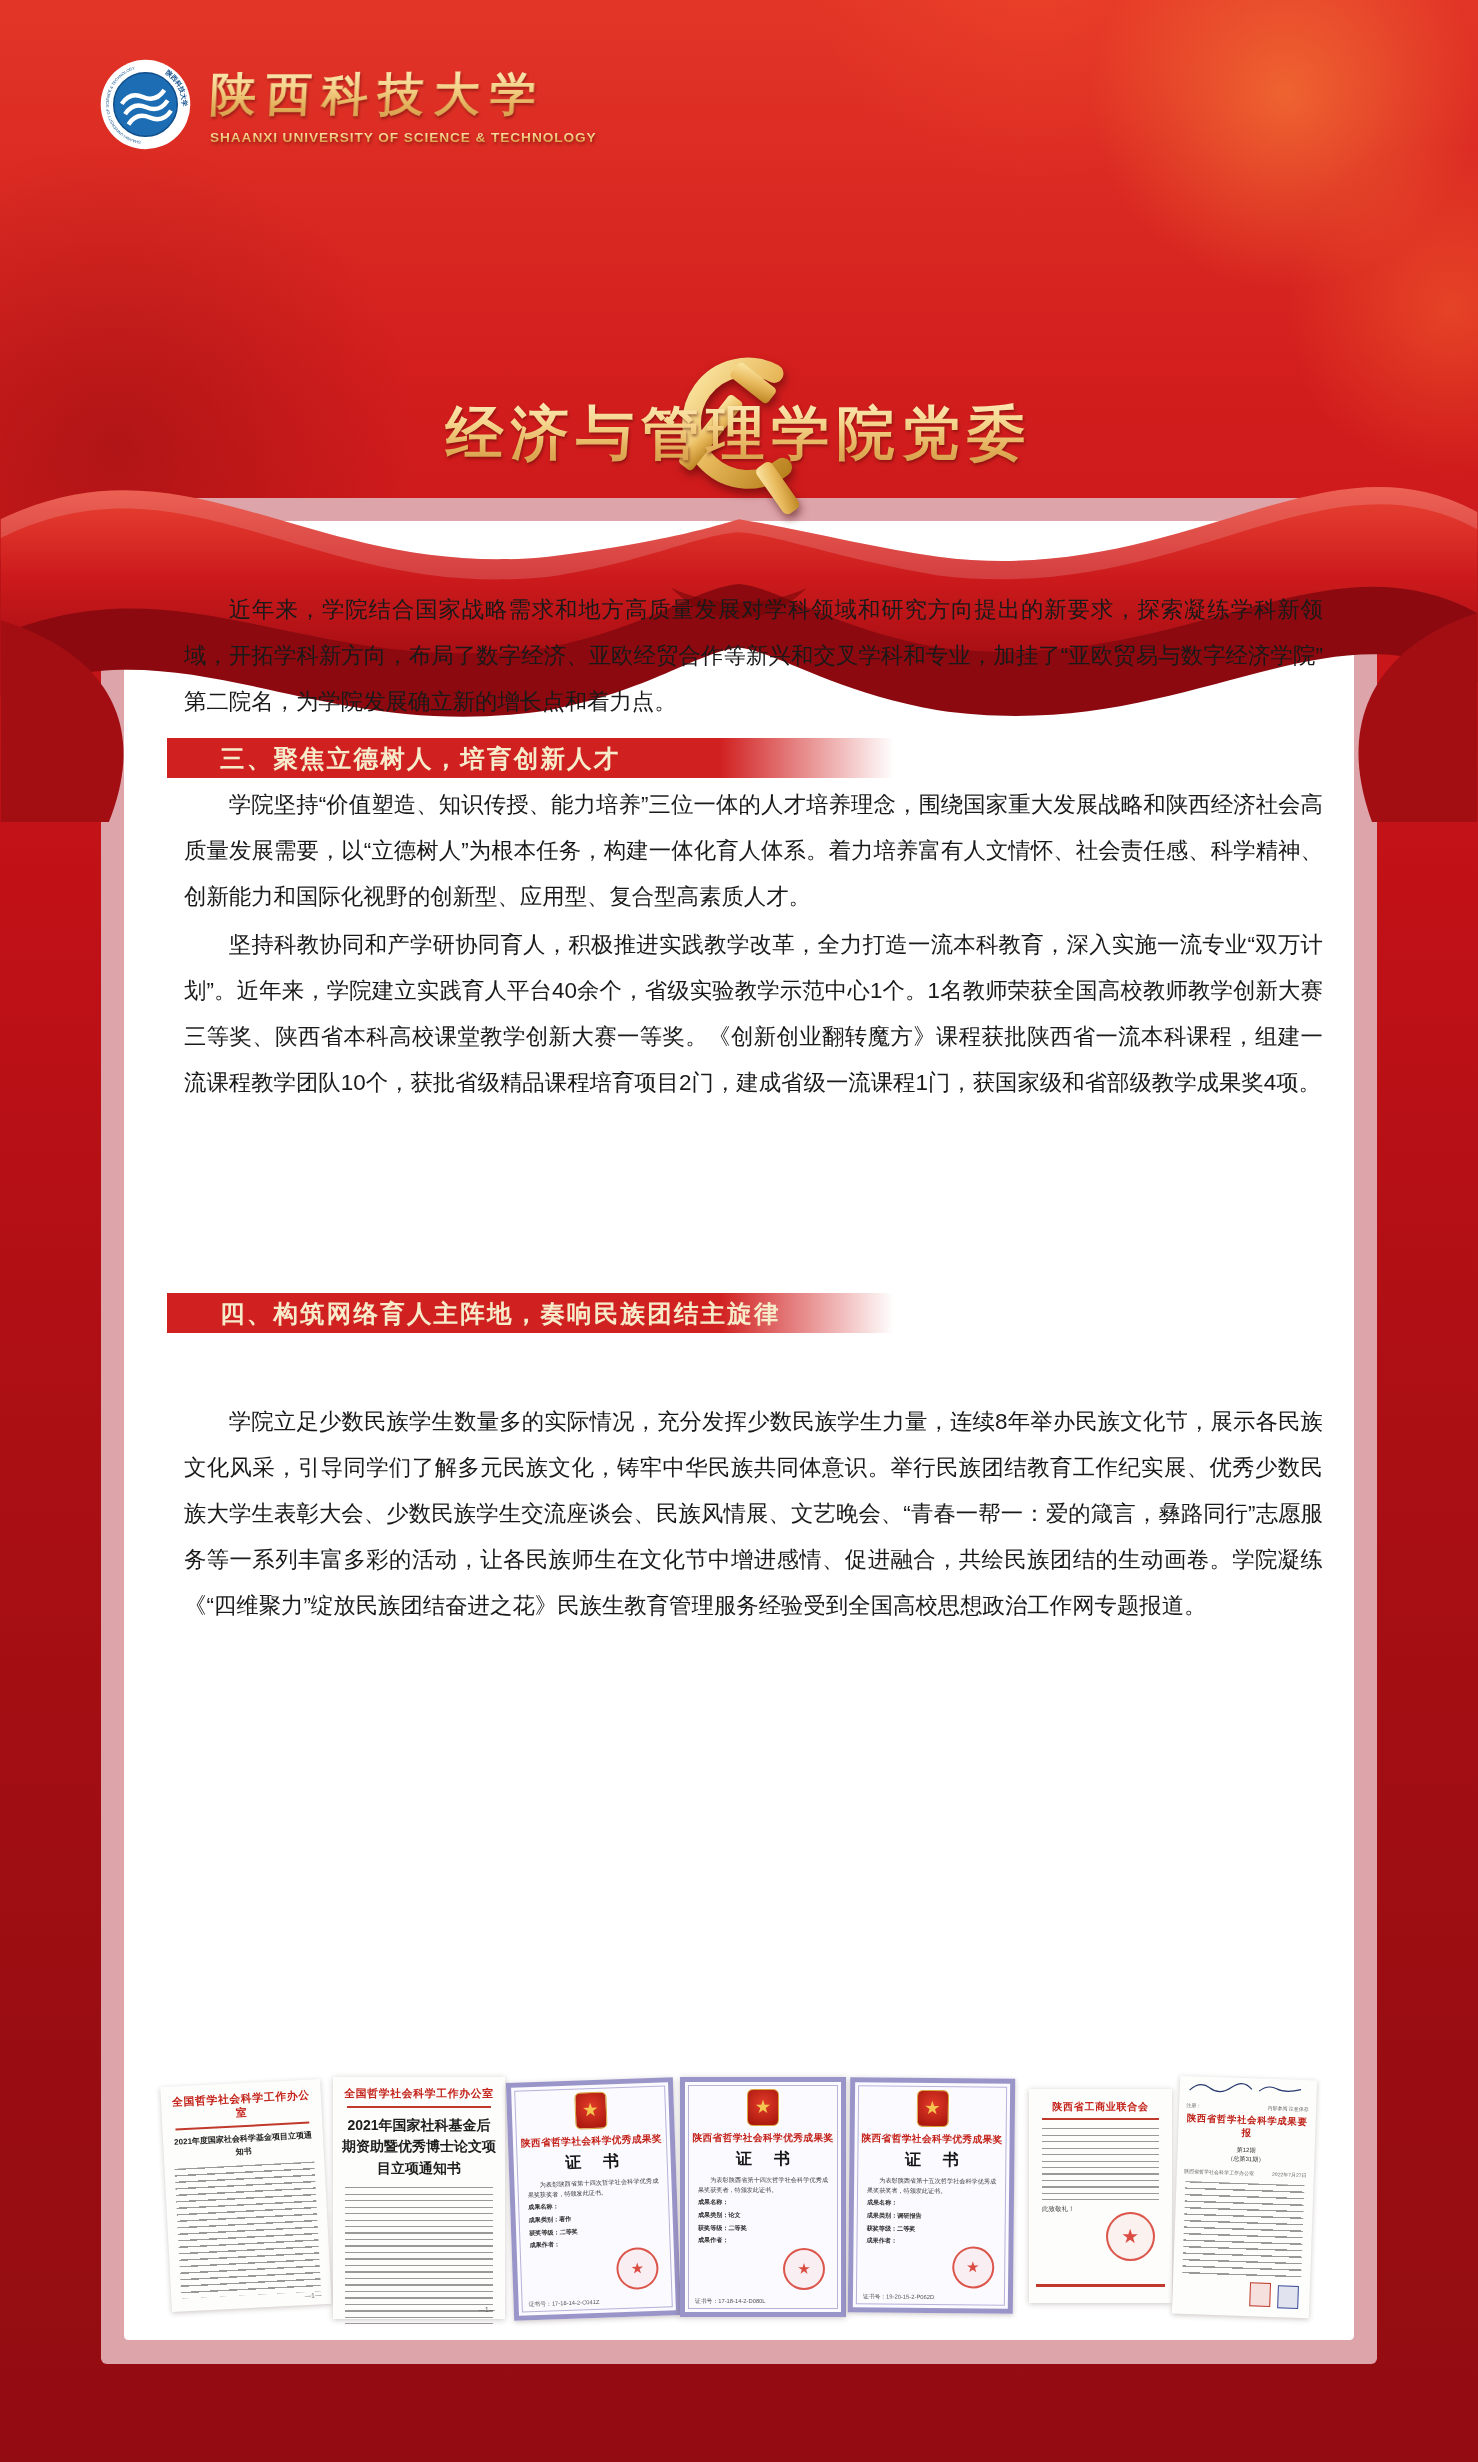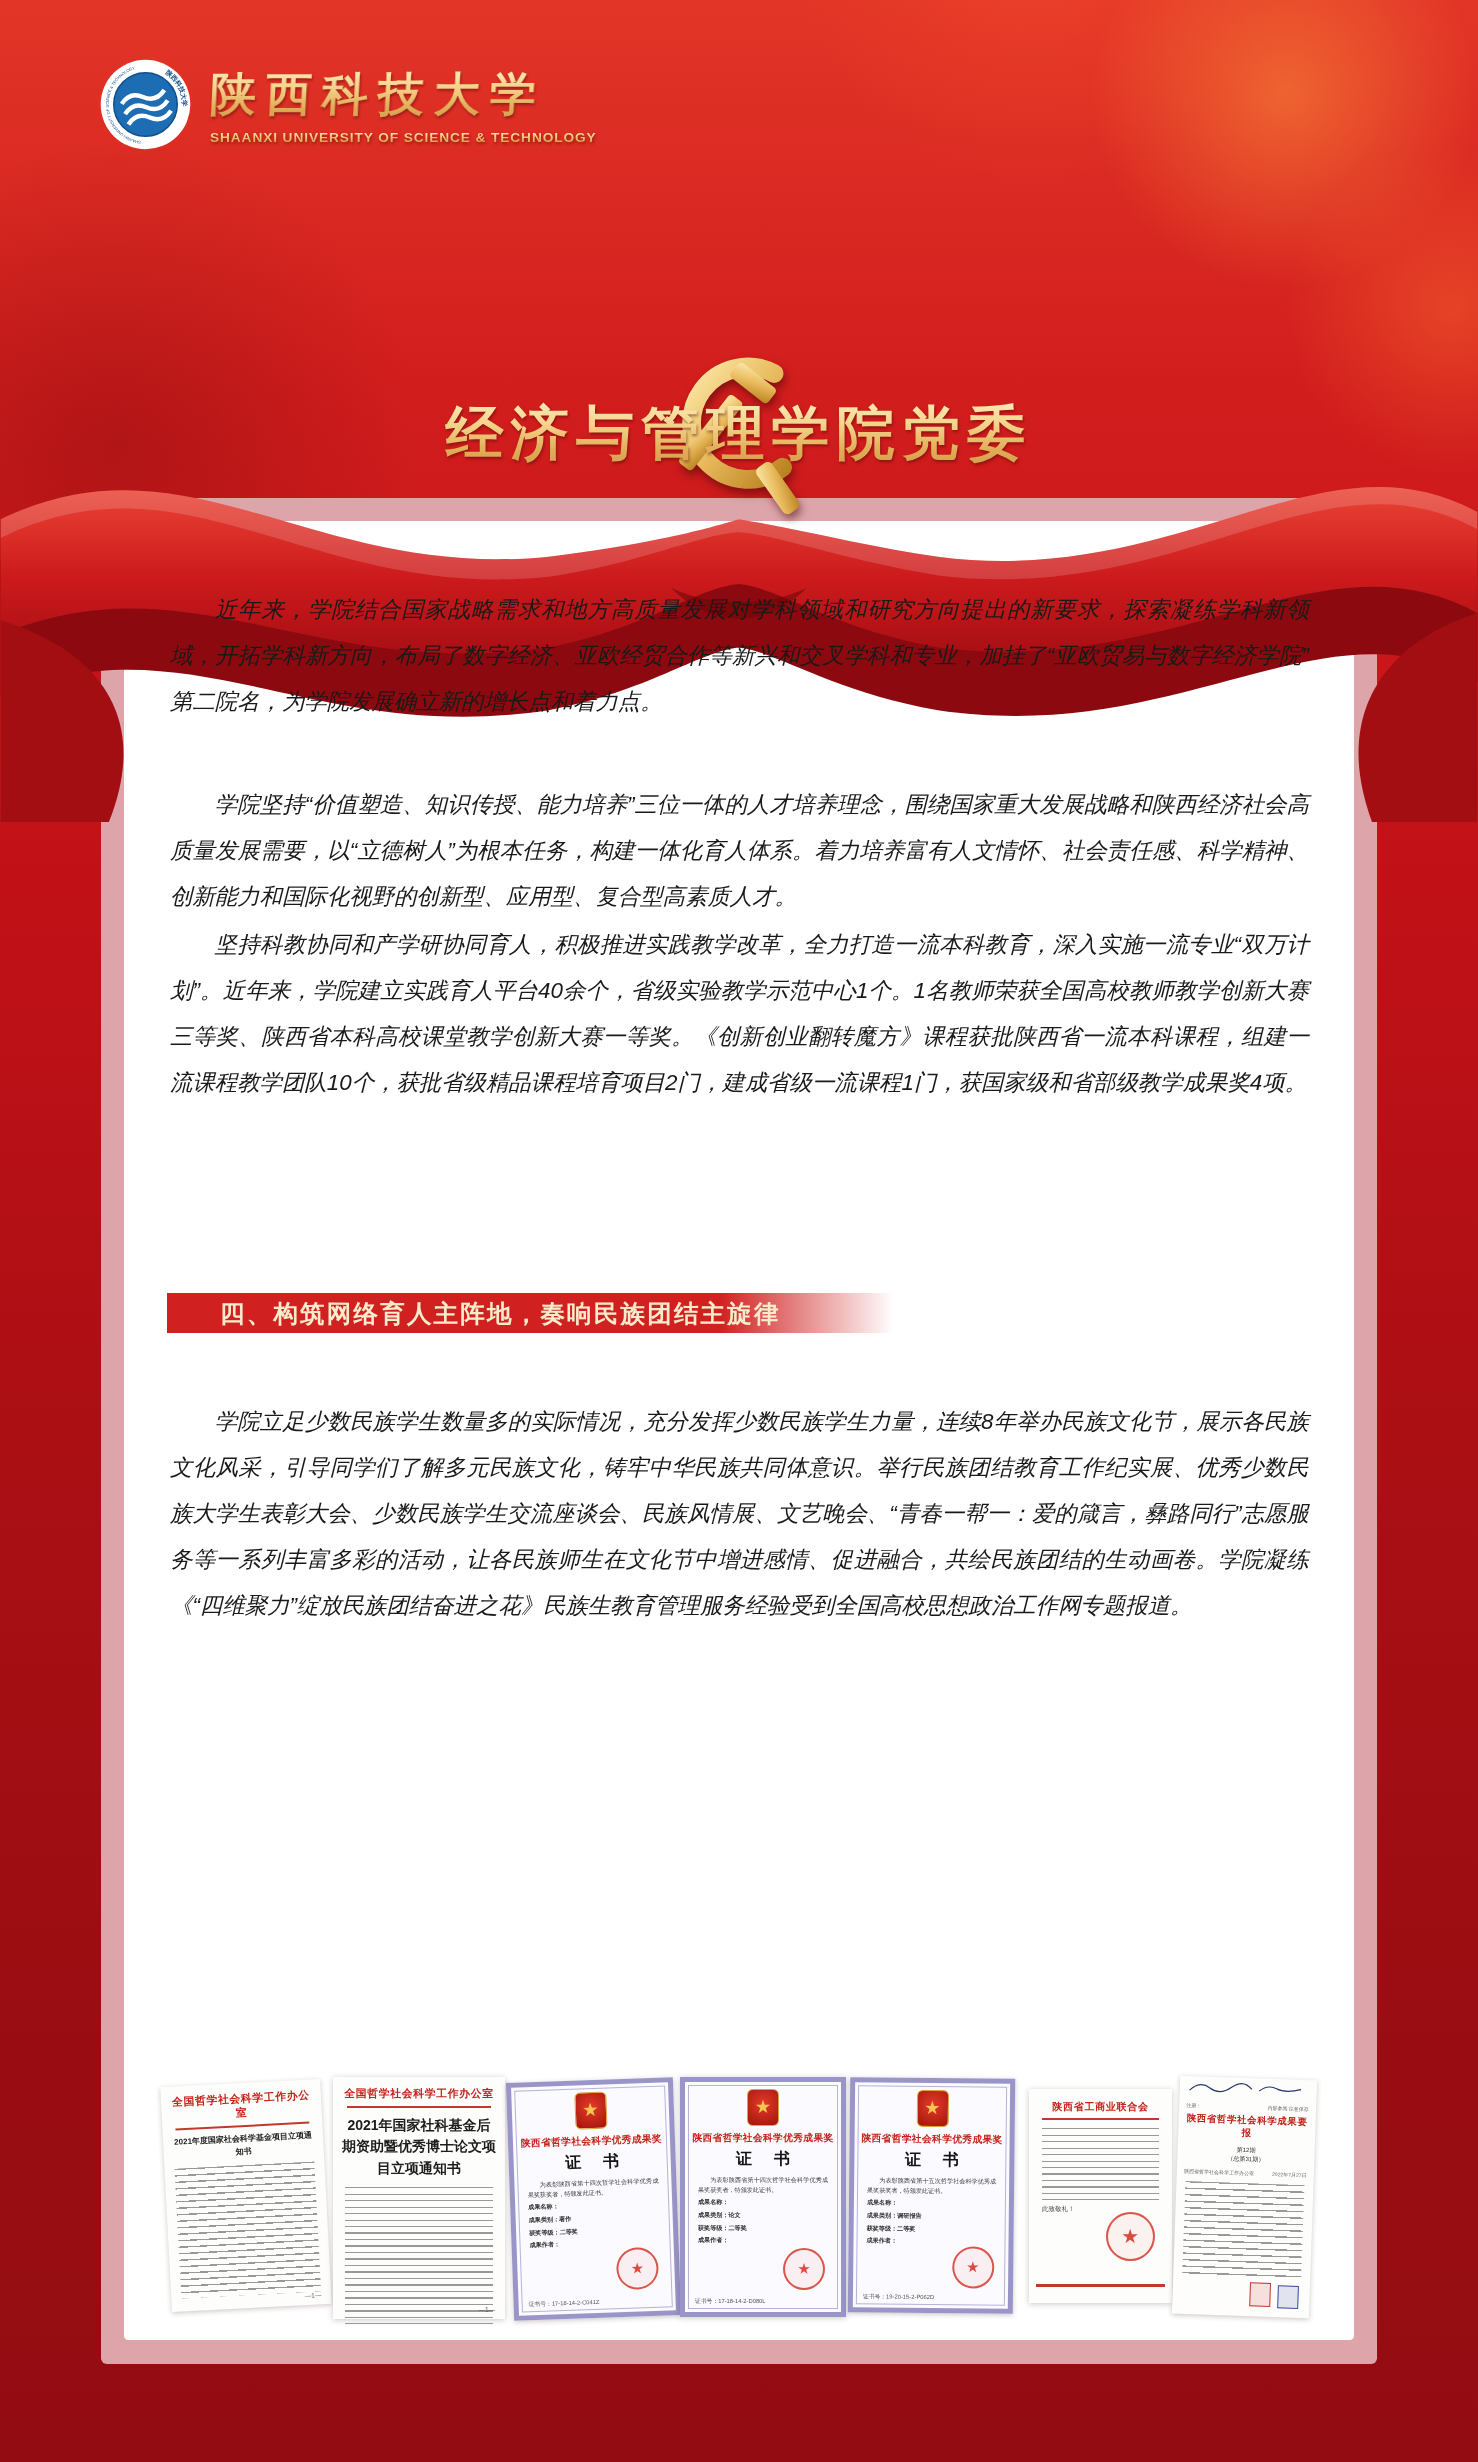--- a/index.html
+++ b/index.html
@@ -29,22 +29,22 @@
   .subtitle{position:absolute;left:0;top:395px;width:100%;text-align:center;z-index:6;
     font-weight:bold;font-size:58px;letter-spacing:7.2px;}
   
   .card-frame{position:absolute;left:101px;top:498px;width:1276px;height:1866px;background:#dda4aa;border-radius:5.8px;z-index:1;}
   .card{position:absolute;left:124px;top:521px;width:1230px;height:1819px;background:#ffffff;border-radius:4.3px;z-index:2;}
   
   .ribbon{position:absolute;left:0;top:375px;width:1478px;height:447px;z-index:3;}
   .emblem{position:absolute;left:660px;top:352px;width:159px;height:180px;z-index:4;
     filter:drop-shadow(2.9px 5.8px 4.3px rgba(70,5,5,.55));}
   
-  .para{position:absolute;left:170px;width:1139px;margin:0;z-index:3;
-    font-size:22.4px;line-height:46px;color:#191919;text-align:justify;text-indent:2em;font-style:italic;}
+  .para{position:absolute;left:184px;width:1139px;margin:0;z-index:3;
+    font-size:22.4px;line-height:46px;color:#191919;text-align:justify;text-indent:2em;}
   .secbar{position:absolute;left:167px;width:727px;height:40px;z-index:3;display:flex;align-items:center;
     background:linear-gradient(90deg,#d12020 0%,#d12020 76%,rgba(209,32,32,0) 100%);}
   .secbar span{color:#f6eccb;font-size:24.5px;font-weight:bold;letter-spacing:2.2px;padding-left:53px;}
   .collage{position:absolute;top:1779px;width:332px;height:271px;background:#fff;
     display:grid;grid-template-columns:1fr 1fr;grid-template-rows:1fr 1fr;gap:2.2px;}
   .collage>div{position:relative;overflow:hidden;}
   .photo-center{position:absolute;left:502px;top:1779px;width:468px;height:271px;background:#ccd1d5;overflow:hidden;}
   .crowd{position:absolute;left:0;width:100%;
     background:repeating-linear-gradient(90deg,rgba(22,26,40,.88) 0 7.2px,rgba(76,86,112,.65) 7.2px 11.5px,rgba(38,44,66,.88) 11.5px 19.5px);}
   .crowd.light{background:repeating-linear-gradient(90deg,rgba(60,70,95,.75) 0 6.5px,rgba(150,160,180,.55) 6.5px 10.8px,rgba(90,100,125,.75) 10.8px 18px);}
@@ -141,20 +141,23 @@
       </defs>
       <path d="M158,30 A78,78 0 1 0 170,160" fill="none" stroke="url(#goldG)" stroke-width="26" stroke-linecap="round"></path>
       <rect x="150" y="150" width="26" height="78" rx="8" transform="rotate(-35 163 189)" fill="url(#goldG)"></rect>
       <rect x="58" y="52" width="24" height="120" rx="6" transform="rotate(38 70 112)" fill="url(#goldG)"></rect>
       <rect x="96" y="30" width="66" height="26" rx="6" transform="rotate(38 129 43)" fill="url(#goldG)"></rect>
     </svg>
   </div>
 
   <p class="para" style="top:587px">近年来，学院结合国家战略需求和地方高质量发展对学科领域和研究方向提出的新要求，探索凝练学科新领域，开拓学科新方向，布局了数字经济、亚欧经贸合作等新兴和交叉学科和专业，加挂了“亚欧贸易与数字经济学院”第二院名，为学院发展确立新的增长点和着力点。</p>
 
+  <div class="secbar" style="top:738px">
+    <span>三、聚焦立德树人，培育创新人才</span>
+  </div>
   <p class="para" style="top:782px">学院坚持“价值塑造、知识传授、能力培养”三位一体的人才培养理念，围绕国家重大发展战略和陕西经济社会高质量发展需要，以“立德树人”为根本任务，构建一体化育人体系。着力培养富有人文情怀、社会责任感、科学精神、创新能力和国际化视野的创新型、应用型、复合型高素质人才。</p>
   <p class="para" style="top:922px">坚持科教协同和产学研协同育人，积极推进实践教学改革，全力打造一流本科教育，深入实施一流专业“双万计划”。近年来，学院建立实践育人平台40余个，省级实验教学示范中心1个。1名教师荣获全国高校教师教学创新大赛三等奖、陕西省本科高校课堂教学创新大赛一等奖。《创新创业翻转魔方》课程获批陕西省一流本科课程，组建一流课程教学团队10个，获批省级精品课程培育项目2门，建成省级一流课程1门，获国家级和省部级教学成果奖4项。</p>
 
   <div class="secbar" style="top:1293px">
     <span>四、构筑网络育人主阵地，奏响民族团结主旋律</span>
   </div>
   <p class="para" style="top:1399px">学院立足少数民族学生数量多的实际情况，充分发挥少数民族学生力量，连续8年举办民族文化节，展示各民族文化风采，引导同学们了解多元民族文化，铸牢中华民族共同体意识。举行民族团结教育工作纪实展、优秀少数民族大学生表彰大会、少数民族学生交流座谈会、民族风情展、文艺晚会、“青春一帮一：爱的箴言，彝路同行”志愿服务等一系列丰富多彩的活动，让各民族师生在文化节中增进感情、促进融合，共绘民族团结的生动画卷。学院凝练《“四维聚力”绽放民族团结奋进之花》民族生教育管理服务经验受到全国高校思想政治工作网专题报道。</p>
 
   <div class="collage" style="left:166px">
     <div style="background:linear-gradient(180deg,#27407c 0%,#17264f 55%,#0d1430 100%);">

